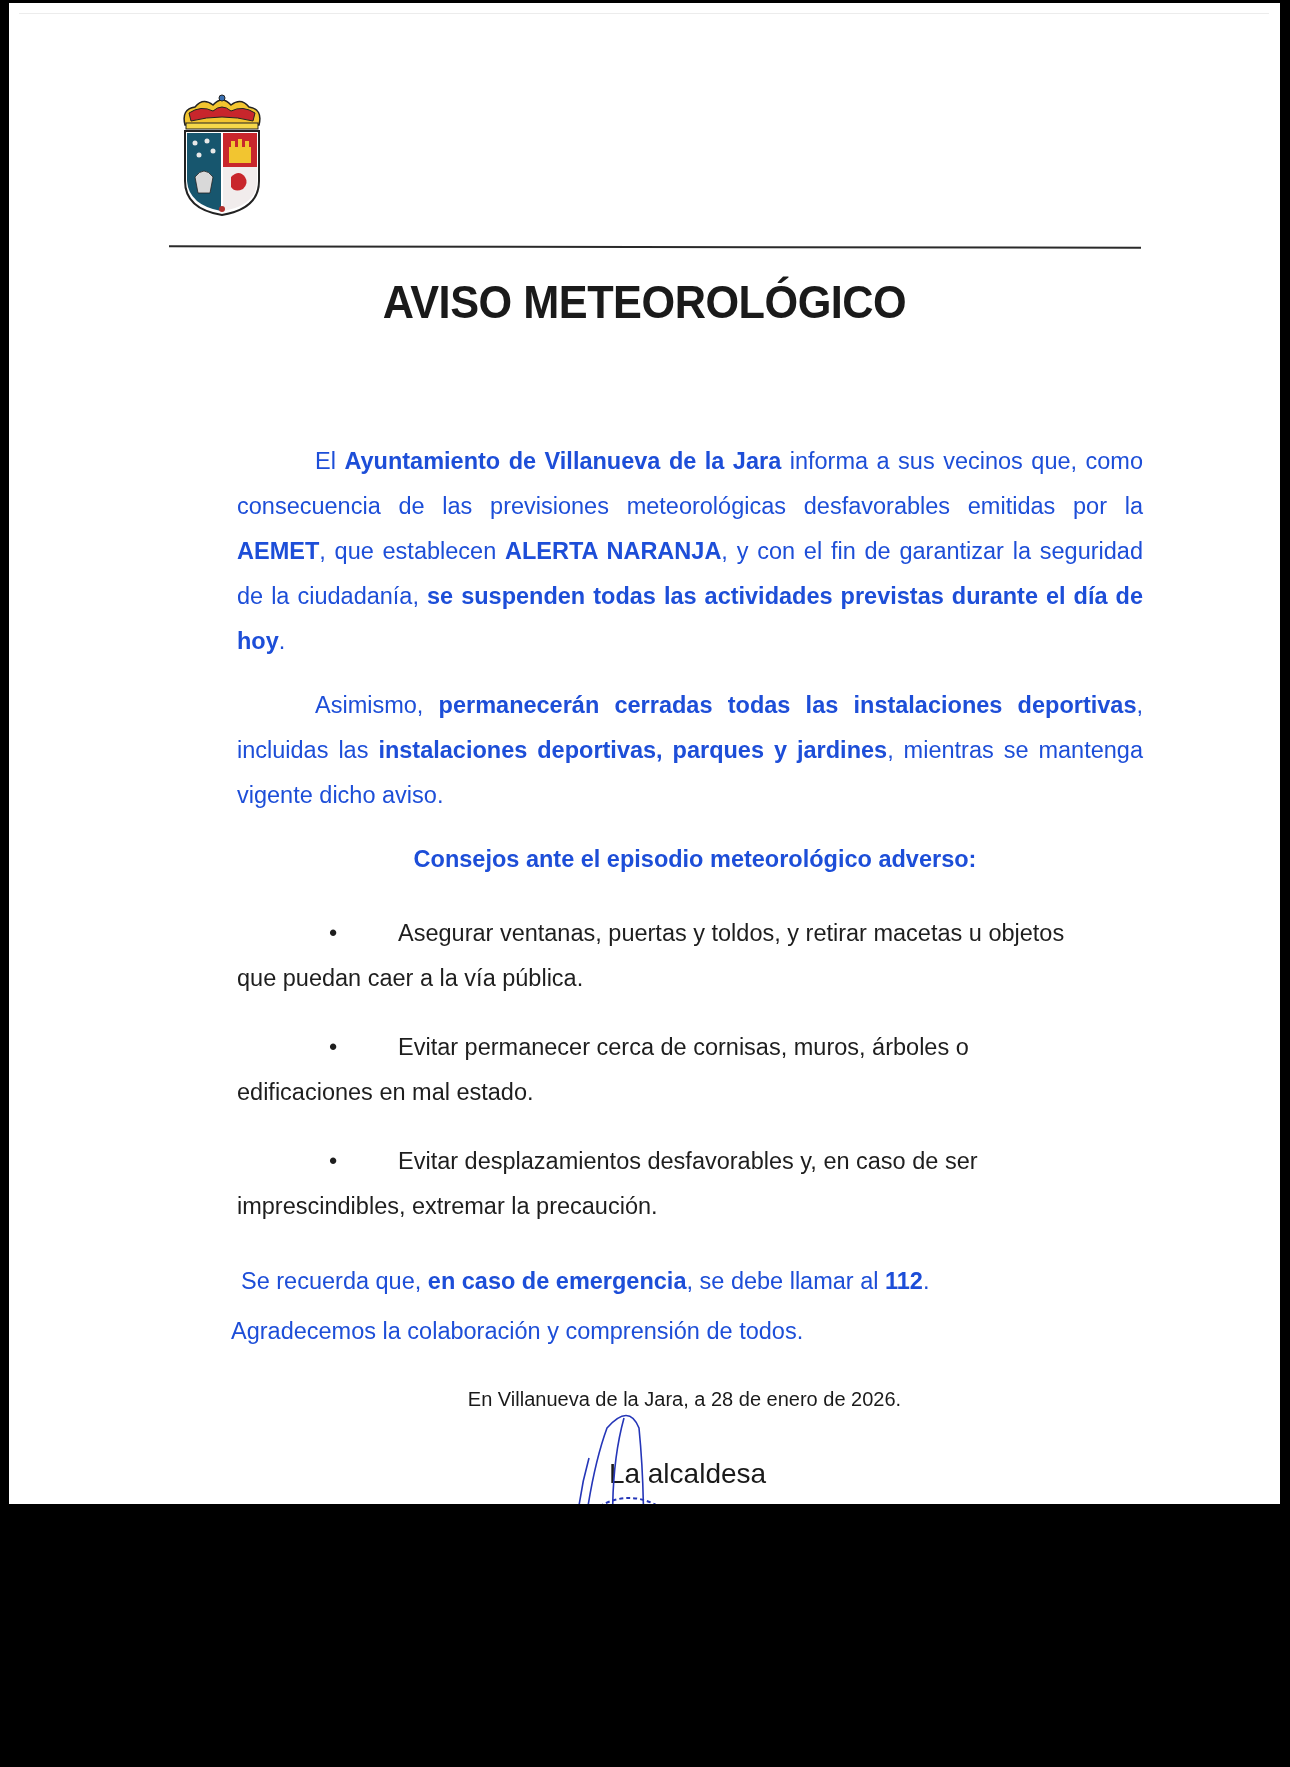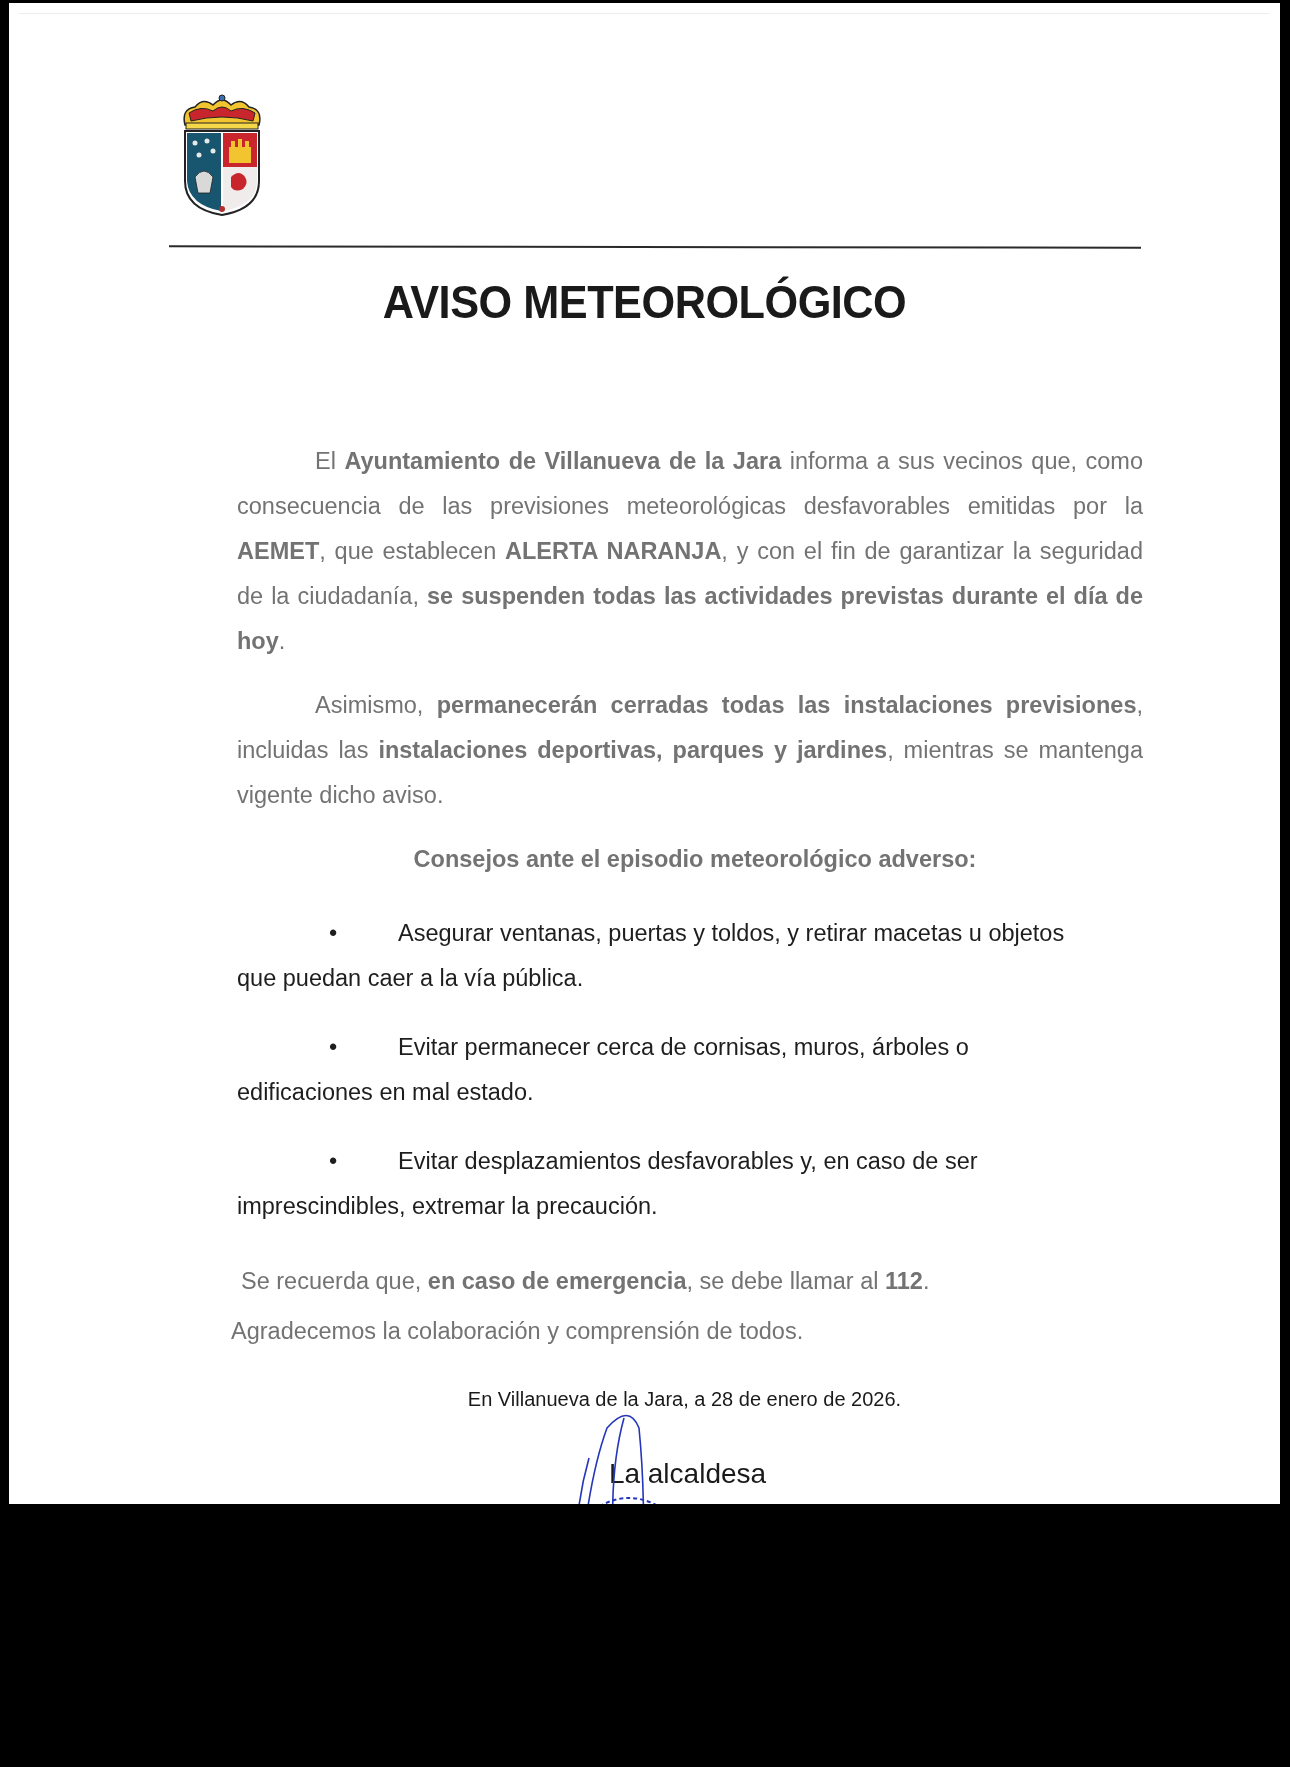--- a/index.html
+++ b/index.html
@@ -22,21 +22,21 @@
     position: absolute; left: 160px; top: 243px; width: 972px; height: 2px;
     background: #2a2a2a; transform: rotate(0.08deg);
   }
   .title {
     position: absolute; left: 0; top: 272px; width: 1271px; text-align: center;
     font-weight: bold; font-size: 46px; letter-spacing: -0.5px; color: #1a1a1a;
     transform: scaleX(0.94);
   }
   .body-text {
     position: absolute; left: 228px; width: 906px;
-    font-size: 23.5px; line-height: 45px; color: #737373;
+    font-size: 23.5px; line-height: 45px; color: #1d4ed8;
   }
   .body-text b { font-weight: bold; }
   .justify { text-align: justify; text-align-last: left; }
   .indent { text-indent: 78px; }
   .p1 { top: 436px; }
   .p2 { top: 680px; }
   .consejos { top: 834px; left: 233px; font-weight: bold; text-align: center; }
   .bullet {
     position: absolute; left: 228px; width: 906px;
     font-size: 23.5px; line-height: 45px; color: #1e1e1e; text-align: justify; text-align-last: left;
@@ -88,21 +88,21 @@
 
   <div class="header-rule"></div>
 
   <h1 class="title" style="margin:0;">AVISO METEOROLÓGICO</h1>
 
   <p class="body-text justify indent p1" style="margin:0;">
     <span>El </span><b>Ayuntamiento de Villanueva de la Jara</b><span> informa a sus vecinos que, como consecuencia de las previsiones meteorológicas desfavorables emitidas por la </span><b>AEMET</b><span>, que establecen </span><b>ALERTA NARANJA</b><span>, y con el fin de garantizar la seguridad de la ciudadanía, </span><b>se suspenden todas las actividades previstas durante el día de hoy</b><span>.</span>
   </p>
 
   <p class="body-text justify indent p2" style="margin:0;">
-    <span>Asimismo, </span><b>permanecerán cerradas todas las instalaciones previsiones</b><span>, incluidas las </span><b>instalaciones deportivas, parques y jardines</b><span>, mientras se mantenga vigente dicho aviso.</span>
+    <span>Asimismo, </span><b>permanecerán cerradas todas las instalaciones deportivas</b><span>, incluidas las </span><b>instalaciones deportivas, parques y jardines</b><span>, mientras se mantenga vigente dicho aviso.</span>
   </p>
 
   <p class="body-text consejos" style="margin:0;">Consejos ante el episodio meteorológico adverso:</p>
 
   <div class="bullet b1">
     <span class="dot">•</span>
     <span class="first-line">Asegurar ventanas, puertas y toldos, y retirar macetas u objetos</span>
     <span>que puedan caer a la vía pública.</span>
   </div>
   <div class="bullet b2">

